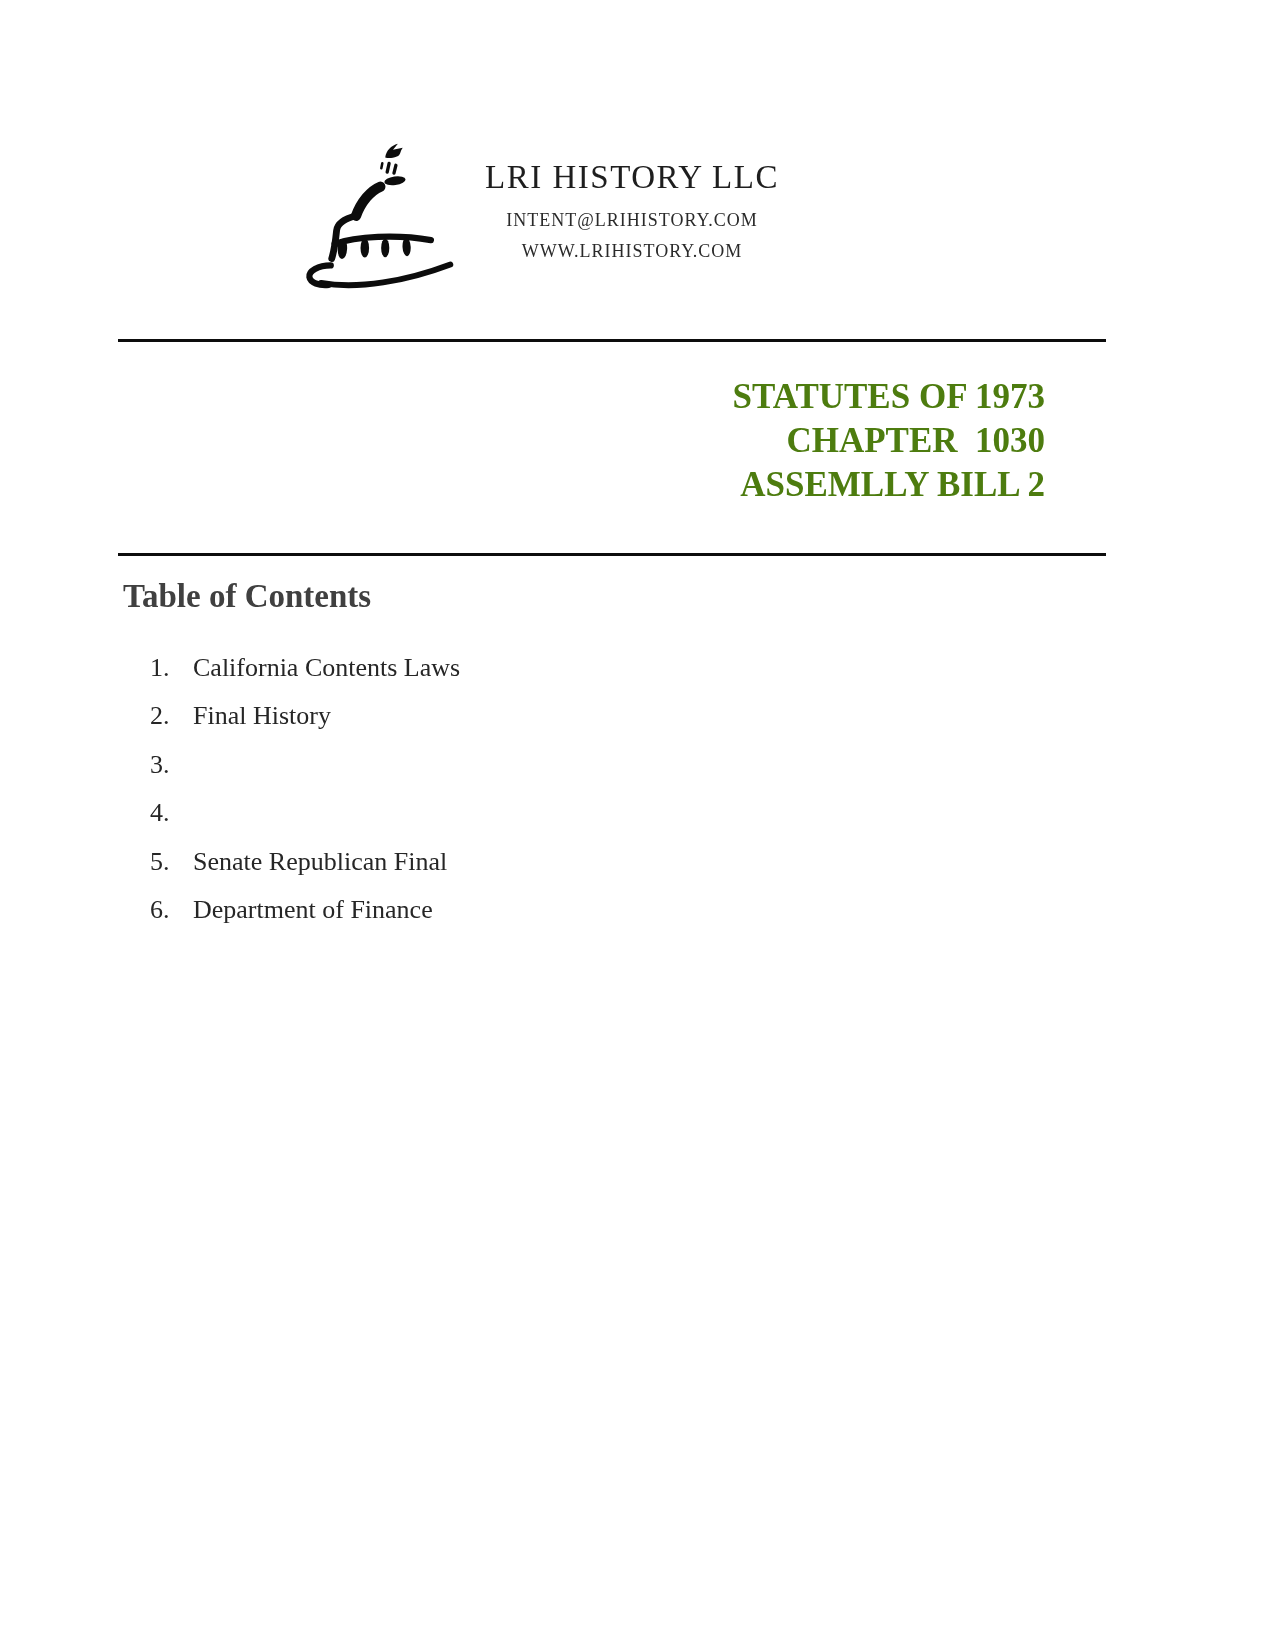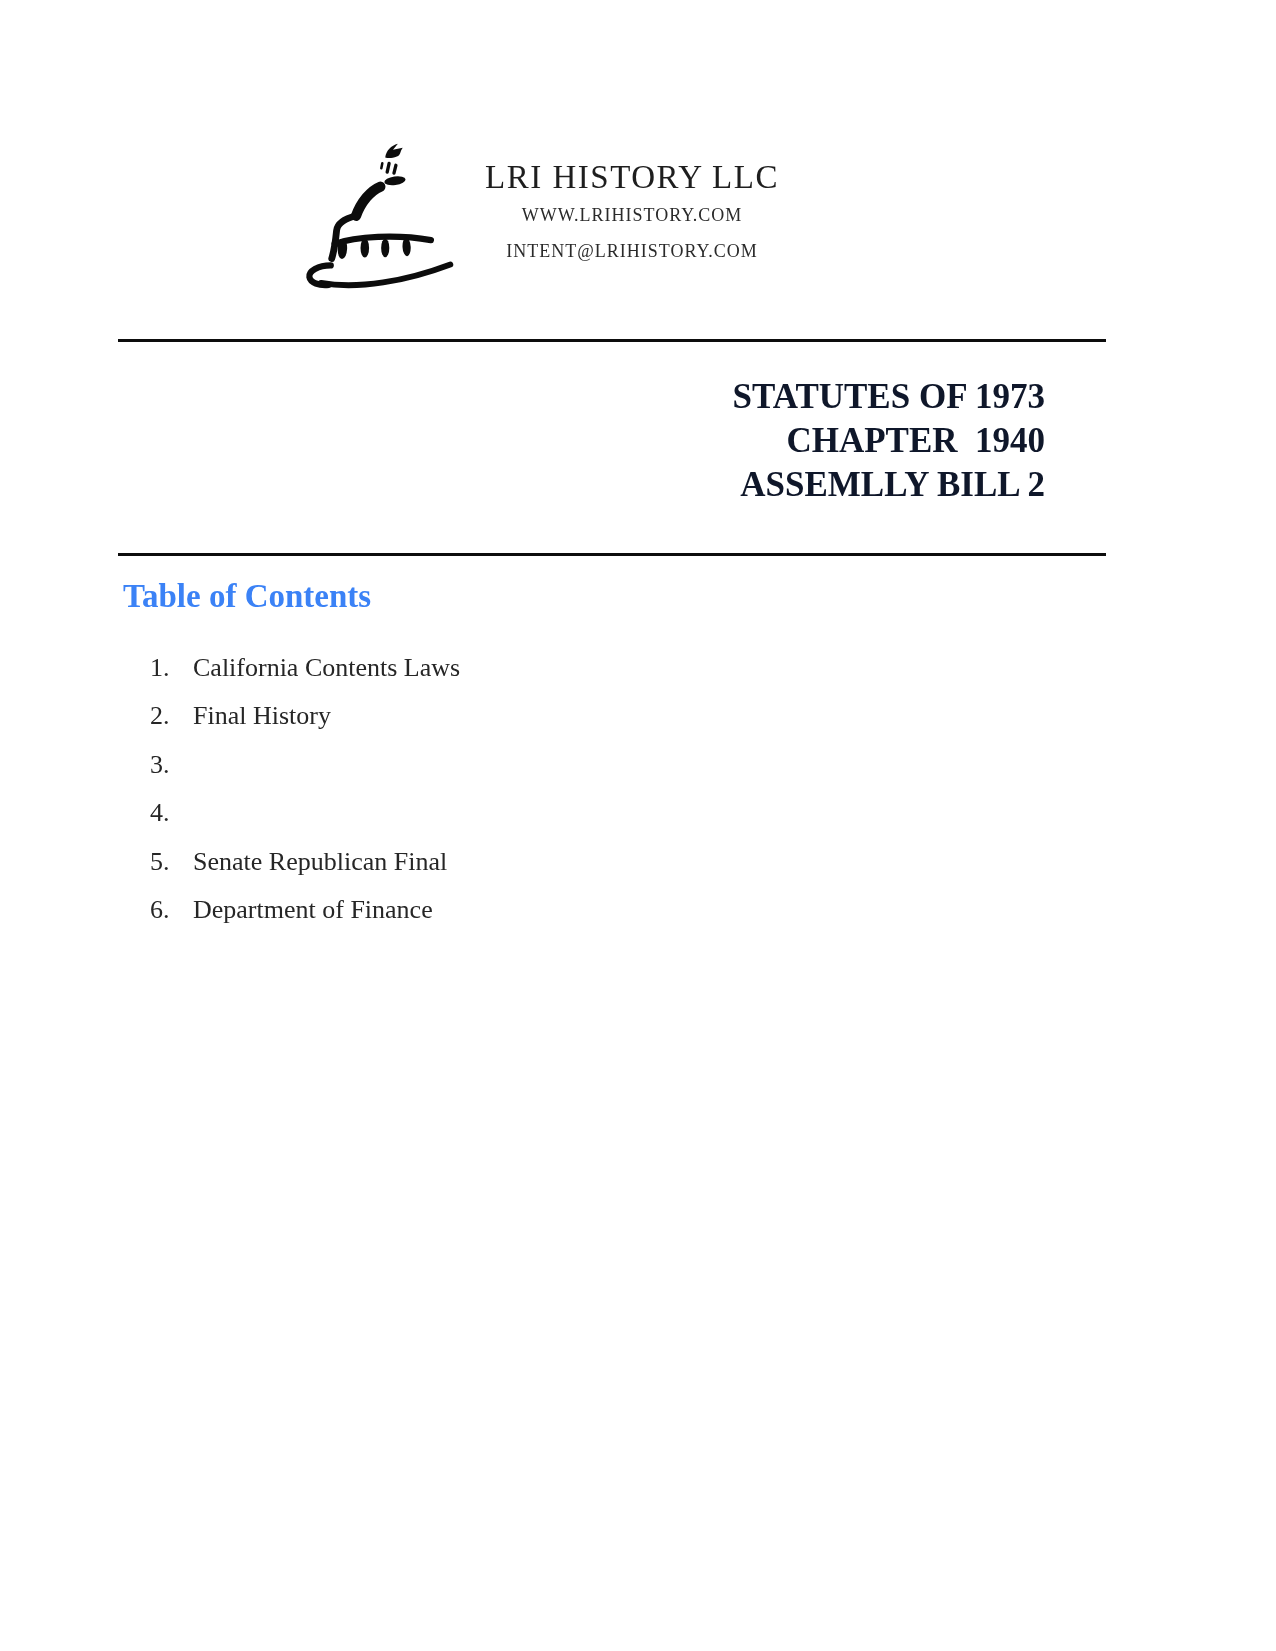--- a/index.html
+++ b/index.html
@@ -62,32 +62,32 @@
 
   
   .doc-info {
     position: absolute;
     top: 375px;
     right: 231px;
     text-align: right;
     font-weight: bold;
     font-size: 35px;
     line-height: 44px;
-    color: #0f172a;
+    color: #4d7c0f;
   }
   .doc-line { white-space: pre; }
 
   
   .toc-title {
     position: absolute;
     left: 123px;
     top: 578px;
     font-weight: bold;
     font-size: 33px;
-    color: #3b82f6;
+    color: #404040;
   }
   .toc-list {
     position: absolute;
     left: 150px;
     top: 652px;
     width: 700px;
   }
   .toc-item {
     display: flex;
     height: 48.4px;
@@ -129,29 +129,29 @@
       <ellipse cx="122" cy="129" rx="4.2" ry="9.5" fill="#0c0c0c" stroke="none" transform="rotate(-3 122 129)"></ellipse>
 
       <path d="M 44 148 C 31 148, 21 154, 22 160 C 23 166, 32 169, 42 168" stroke-width="6.4"></path>
 
       <path d="M 34 166 C 72 173, 122 164, 167 147" stroke-width="6"></path>
     </svg>
   </div>
 
   <div class="header-text">
     <div class="company-name">LRI HISTORY LLC</div>
+    <div class="contact-line contact-email">INTENT@LRIHISTORY.COM</div>
     <div class="contact-line contact-website">WWW.LRIHISTORY.COM</div>
-    <div class="contact-line contact-email">INTENT@LRIHISTORY.COM</div>
   </div>
 
   <div class="rule rule-top"></div>
 
   <div class="doc-info">
     <div class="doc-line">STATUTES OF 1973</div>
-    <div class="doc-line">CHAPTER  1940</div>
+    <div class="doc-line">CHAPTER  1030</div>
     <div class="doc-line">ASSEMLLY BILL 2</div>
   </div>
 
   <div class="rule rule-bottom"></div>
 
   <div class="toc-title">Table of Contents</div>
 
   <div class="toc-list">
     <div class="toc-item">
       <span class="toc-num">1.</span>

